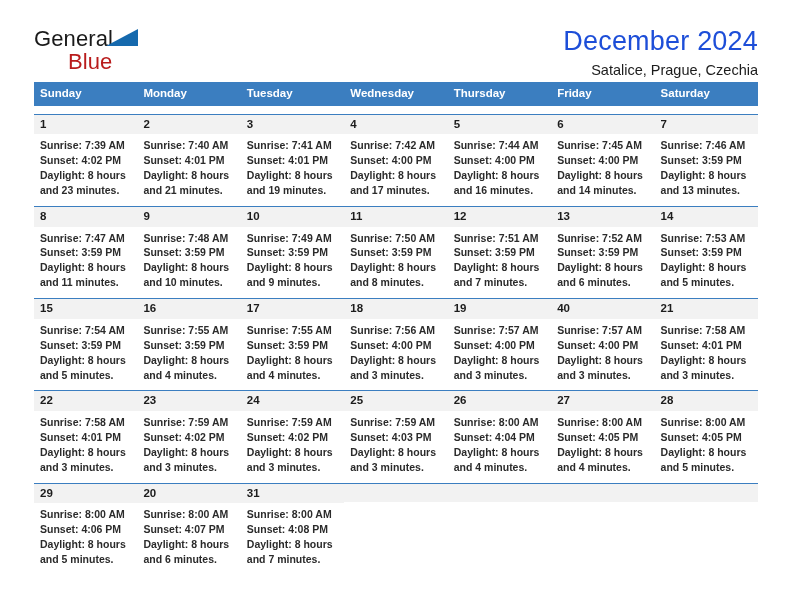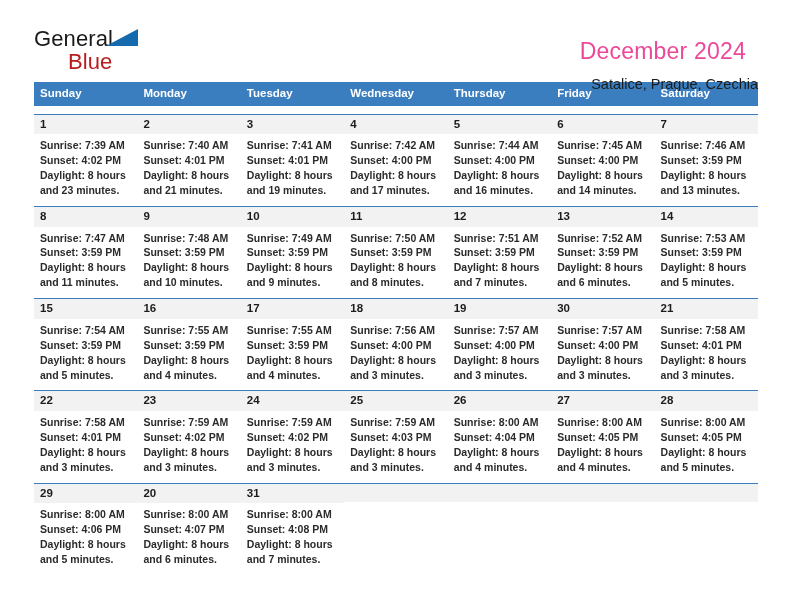--- a/index.html
+++ b/index.html
@@ -60,25 +60,25 @@
     height: 0;
     border-style: solid;
     border-width: 0 0 17px 32px;
     border-color: transparent transparent #1569ad transparent;
   }
   .title-block {
     text-align: right;
     padding-top: 0px;
   }
   .cal-title {
-    font-size: 23px;
+    font-size: 27px;
     font-weight: normal;
-    color: #ec4899;
+    color: #1d4ed8;
     line-height: 1.15;
-    margin: 12px;
+    margin: 0;
     letter-spacing: 0.2px;
   }
   .cal-subtitle {
     font-size: 14.5px;
     color: #1c1c1c;
     margin: 5px 0 0 0;
     line-height: 1.2;
     text-align: right;
   }
 
@@ -375,21 +375,21 @@
         <div class="info">
               <div>Sunrise: 7:57 AM</div>
               <div>Sunset: 4:00 PM</div>
               <div>Daylight: 8 hours</div>
               <div>and 3 minutes.</div>
             </div>
       </div>
         </div>
       <div class="cell">
           <div class="cell-inner">
-        <div class="daynum">30</div>
+        <div class="daynum">40</div>
         <div class="info">
               <div>Sunrise: 7:57 AM</div>
               <div>Sunset: 4:00 PM</div>
               <div>Daylight: 8 hours</div>
               <div>and 3 minutes.</div>
             </div>
       </div>
         </div>
       <div class="cell">
           <div class="cell-inner">

